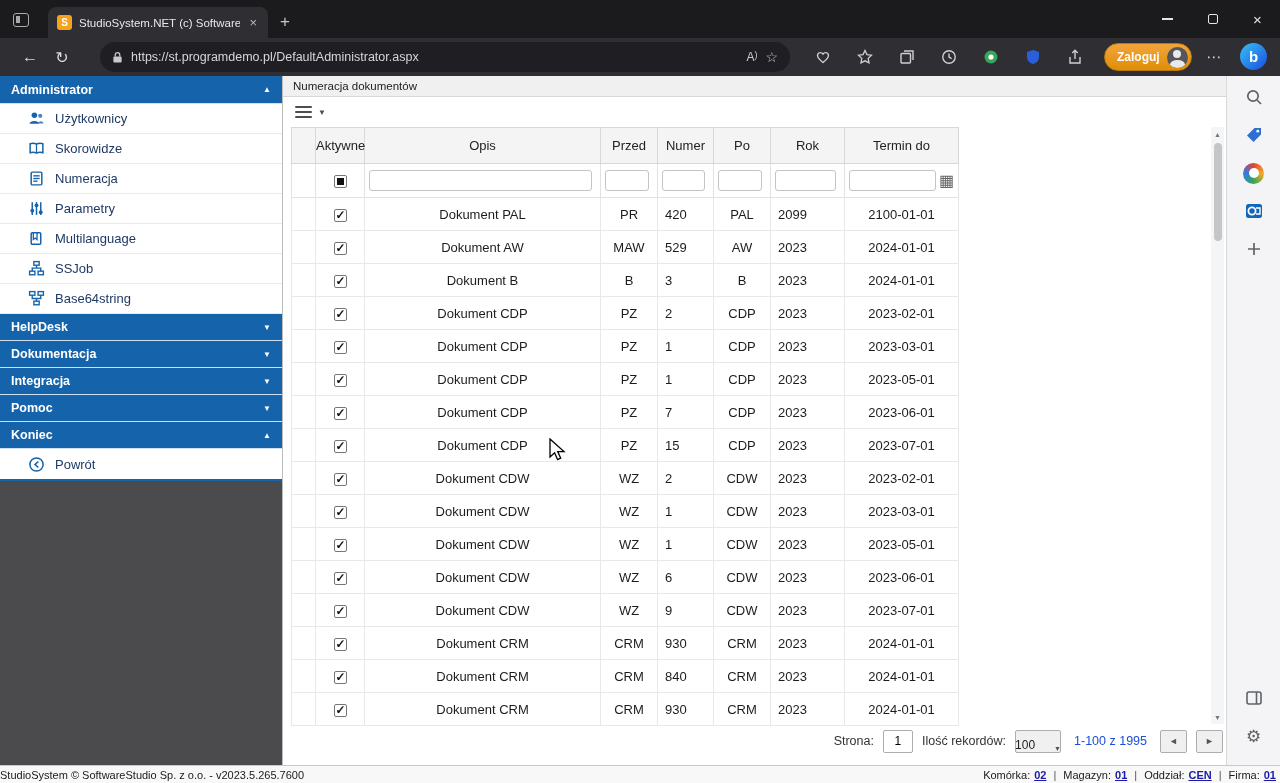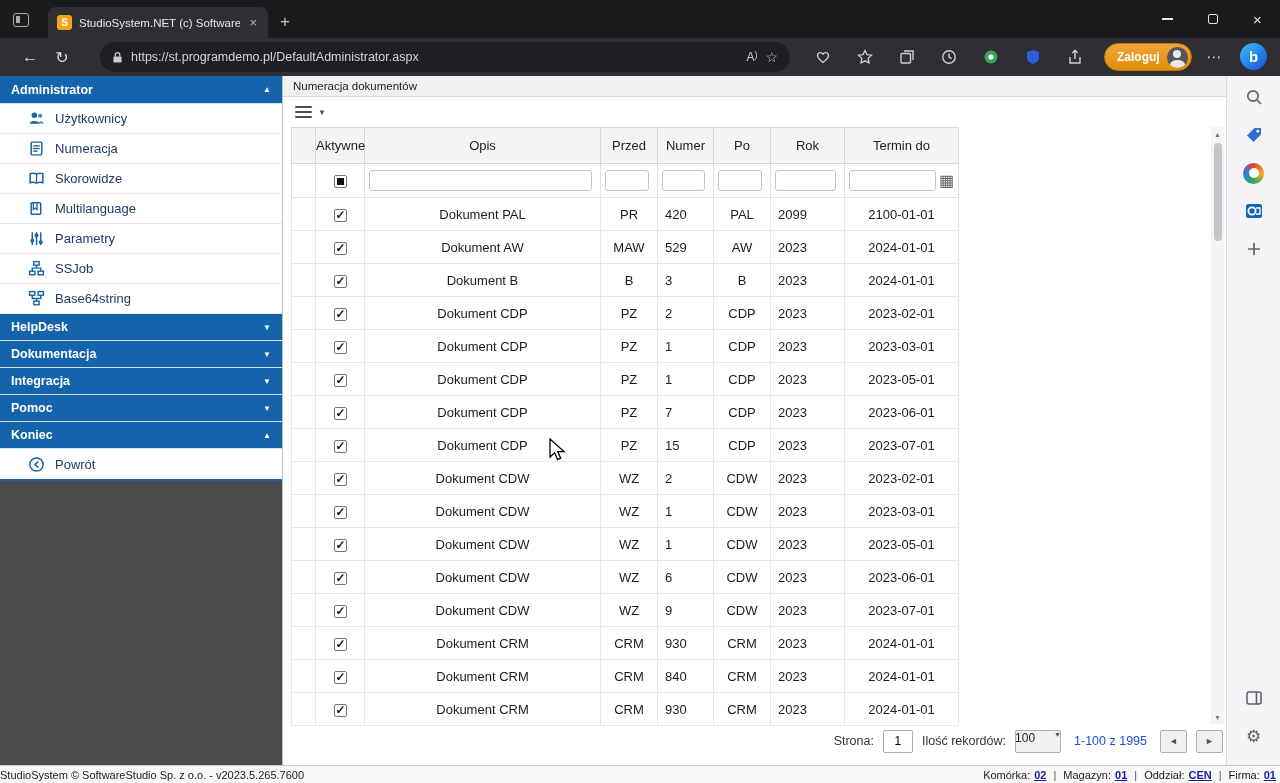--- a/index.html
+++ b/index.html
@@ -89,21 +89,21 @@
   .sb-btn{height:14px;display:flex;align-items:center;font-size:7px;color:#75787b}
   .sb-btn.sb-down{margin-top:auto}
   .sb-thumb{width:8px;height:98px;background:#c4c6c9;border-radius:4px;margin-top:2px}
 
   
   .pager{position:absolute;left:0;right:0;top:648px;height:34px;display:flex;align-items:center;
     justify-content:flex-end;gap:9px;padding-right:3px;font-size:12.5px;color:#333}
   .pg-input{width:30px;height:23px;border:1px solid #adadad;border-radius:2px;text-align:center;font-size:12px;
     font-family:"Liberation Sans",sans-serif}
   .pg-size{width:46px;height:23px;background:#f0f0f0;border:1px solid #adadad;border-radius:2px;
-    display:flex;align-items:flex-start;justify-content:center;gap:19px;font-size:12px;color:#222}
+    display:flex;align-items:flex-end;justify-content:center;gap:19px;font-size:12px;color:#222}
   .pg-caret{font-size:7px;color:#555}
   .pg-range{color:#1d4ed8;margin:0 4px}
   .pg-btn{width:27px;height:23px;background:#f0f0f0;border:1px solid #adadad;border-radius:2px;
     display:flex;align-items:center;justify-content:center;font-size:9px;color:#555}
 
   
   .rail{flex:0 0 54px;background:#f4f4f6;border-left:1px solid #d9d9dc;display:flex;flex-direction:column;
     align-items:center;padding:8px 0 4px}
   .rail-ic{width:26px;height:26px;margin-bottom:12px;display:flex;align-items:center;justify-content:center}
   .rail-ic svg{width:20px;height:20px}
@@ -225,60 +225,60 @@
               <path d="M1.5 13c0-3.4 9-3.4 9 0z" fill="#1563ab"></path>
               <circle cx="11.5" cy="5.5" r="2" fill="#4f86bd"></circle>
               <path d="M9.6 12.6c.3-2.6 4.7-2.6 5 0z" fill="#4f86bd"></path>
             </svg>
           </span>
         <span class="mlabel">Użytkownicy</span>
       </div>
       <div class="mitem">
         <span class="micon">
             <svg viewBox="0 0 16 16">
+              <path d="M2 3.5Q5 2.5 8 3.8 11 2.5 14 3.5V12Q11 11 8 12.3 5 11 2 12Z" fill="none" stroke="#1563ab" stroke-width="1.4"></path>
+              <line x1="8" y1="3.8" x2="8" y2="12.3" stroke="#1563ab" stroke-width="1.2"></line>
+            </svg>
+          </span>
+        <span class="mlabel">Skorowidze</span>
+      </div>
+      <div class="mitem">
+        <span class="micon">
+            <svg viewBox="0 0 16 16">
               <rect x="3" y="2" width="10" height="12" rx="1" fill="none" stroke="#1563ab" stroke-width="1.4"></rect>
               <line x1="5" y1="5.5" x2="11" y2="5.5" stroke="#1563ab" stroke-width="1.3"></line>
               <line x1="5" y1="8" x2="11" y2="8" stroke="#1563ab" stroke-width="1.3"></line>
               <line x1="5" y1="10.5" x2="9" y2="10.5" stroke="#1563ab" stroke-width="1.3"></line>
             </svg>
           </span>
         <span class="mlabel">Numeracja</span>
-      </div>
-      <div class="mitem">
-        <span class="micon">
-            <svg viewBox="0 0 16 16">
-              <path d="M2 3.5Q5 2.5 8 3.8 11 2.5 14 3.5V12Q11 11 8 12.3 5 11 2 12Z" fill="none" stroke="#1563ab" stroke-width="1.4"></path>
-              <line x1="8" y1="3.8" x2="8" y2="12.3" stroke="#1563ab" stroke-width="1.2"></line>
-            </svg>
-          </span>
-        <span class="mlabel">Skorowidze</span>
-      </div>
-      <div class="mitem">
-        <span class="micon">
-            <svg viewBox="0 0 16 16">
-              <rect x="3" y="2.5" width="9" height="11" rx="1" fill="none" stroke="#1563ab" stroke-width="1.4"></rect>
-              <path d="M5 2.5V9l1.8-1.4L8.5 9V2.5" fill="none" stroke="#1563ab" stroke-width="1.2"></path>
-            </svg>
-          </span>
-        <span class="mlabel">Multilanguage</span>
       </div>
       <div class="mitem">
         <span class="micon">
             <svg viewBox="0 0 16 16">
               <g stroke="#1563ab" stroke-width="1.4">
                 <line x1="4" y1="2" x2="4" y2="14"></line>
                 <line x1="8" y1="2" x2="8" y2="14"></line>
                 <line x1="12" y1="2" x2="12" y2="14"></line>
               </g>
               <circle cx="4" cy="10" r="1.8" fill="#1563ab"></circle>
               <circle cx="8" cy="5" r="1.8" fill="#1563ab"></circle>
               <circle cx="12" cy="11.5" r="1.8" fill="#1563ab"></circle>
             </svg>
           </span>
         <span class="mlabel">Parametry</span>
+      </div>
+      <div class="mitem">
+        <span class="micon">
+            <svg viewBox="0 0 16 16">
+              <rect x="3" y="2.5" width="9" height="11" rx="1" fill="none" stroke="#1563ab" stroke-width="1.4"></rect>
+              <path d="M5 2.5V9l1.8-1.4L8.5 9V2.5" fill="none" stroke="#1563ab" stroke-width="1.2"></path>
+            </svg>
+          </span>
+        <span class="mlabel">Multilanguage</span>
       </div>
       <div class="mitem">
         <span class="micon">
             <svg viewBox="0 0 16 16" fill="none" stroke="#1563ab" stroke-width="1.3">
               <rect x="5.5" y="1.5" width="5" height="3.4"></rect>
               <rect x="1.5" y="10.5" width="5" height="3.4"></rect>
               <rect x="9.5" y="10.5" width="5" height="3.4"></rect>
               <path d="M8 4.9v2.8M4 10.5V7.7h8v2.8"></path>
             </svg>
           </span>

